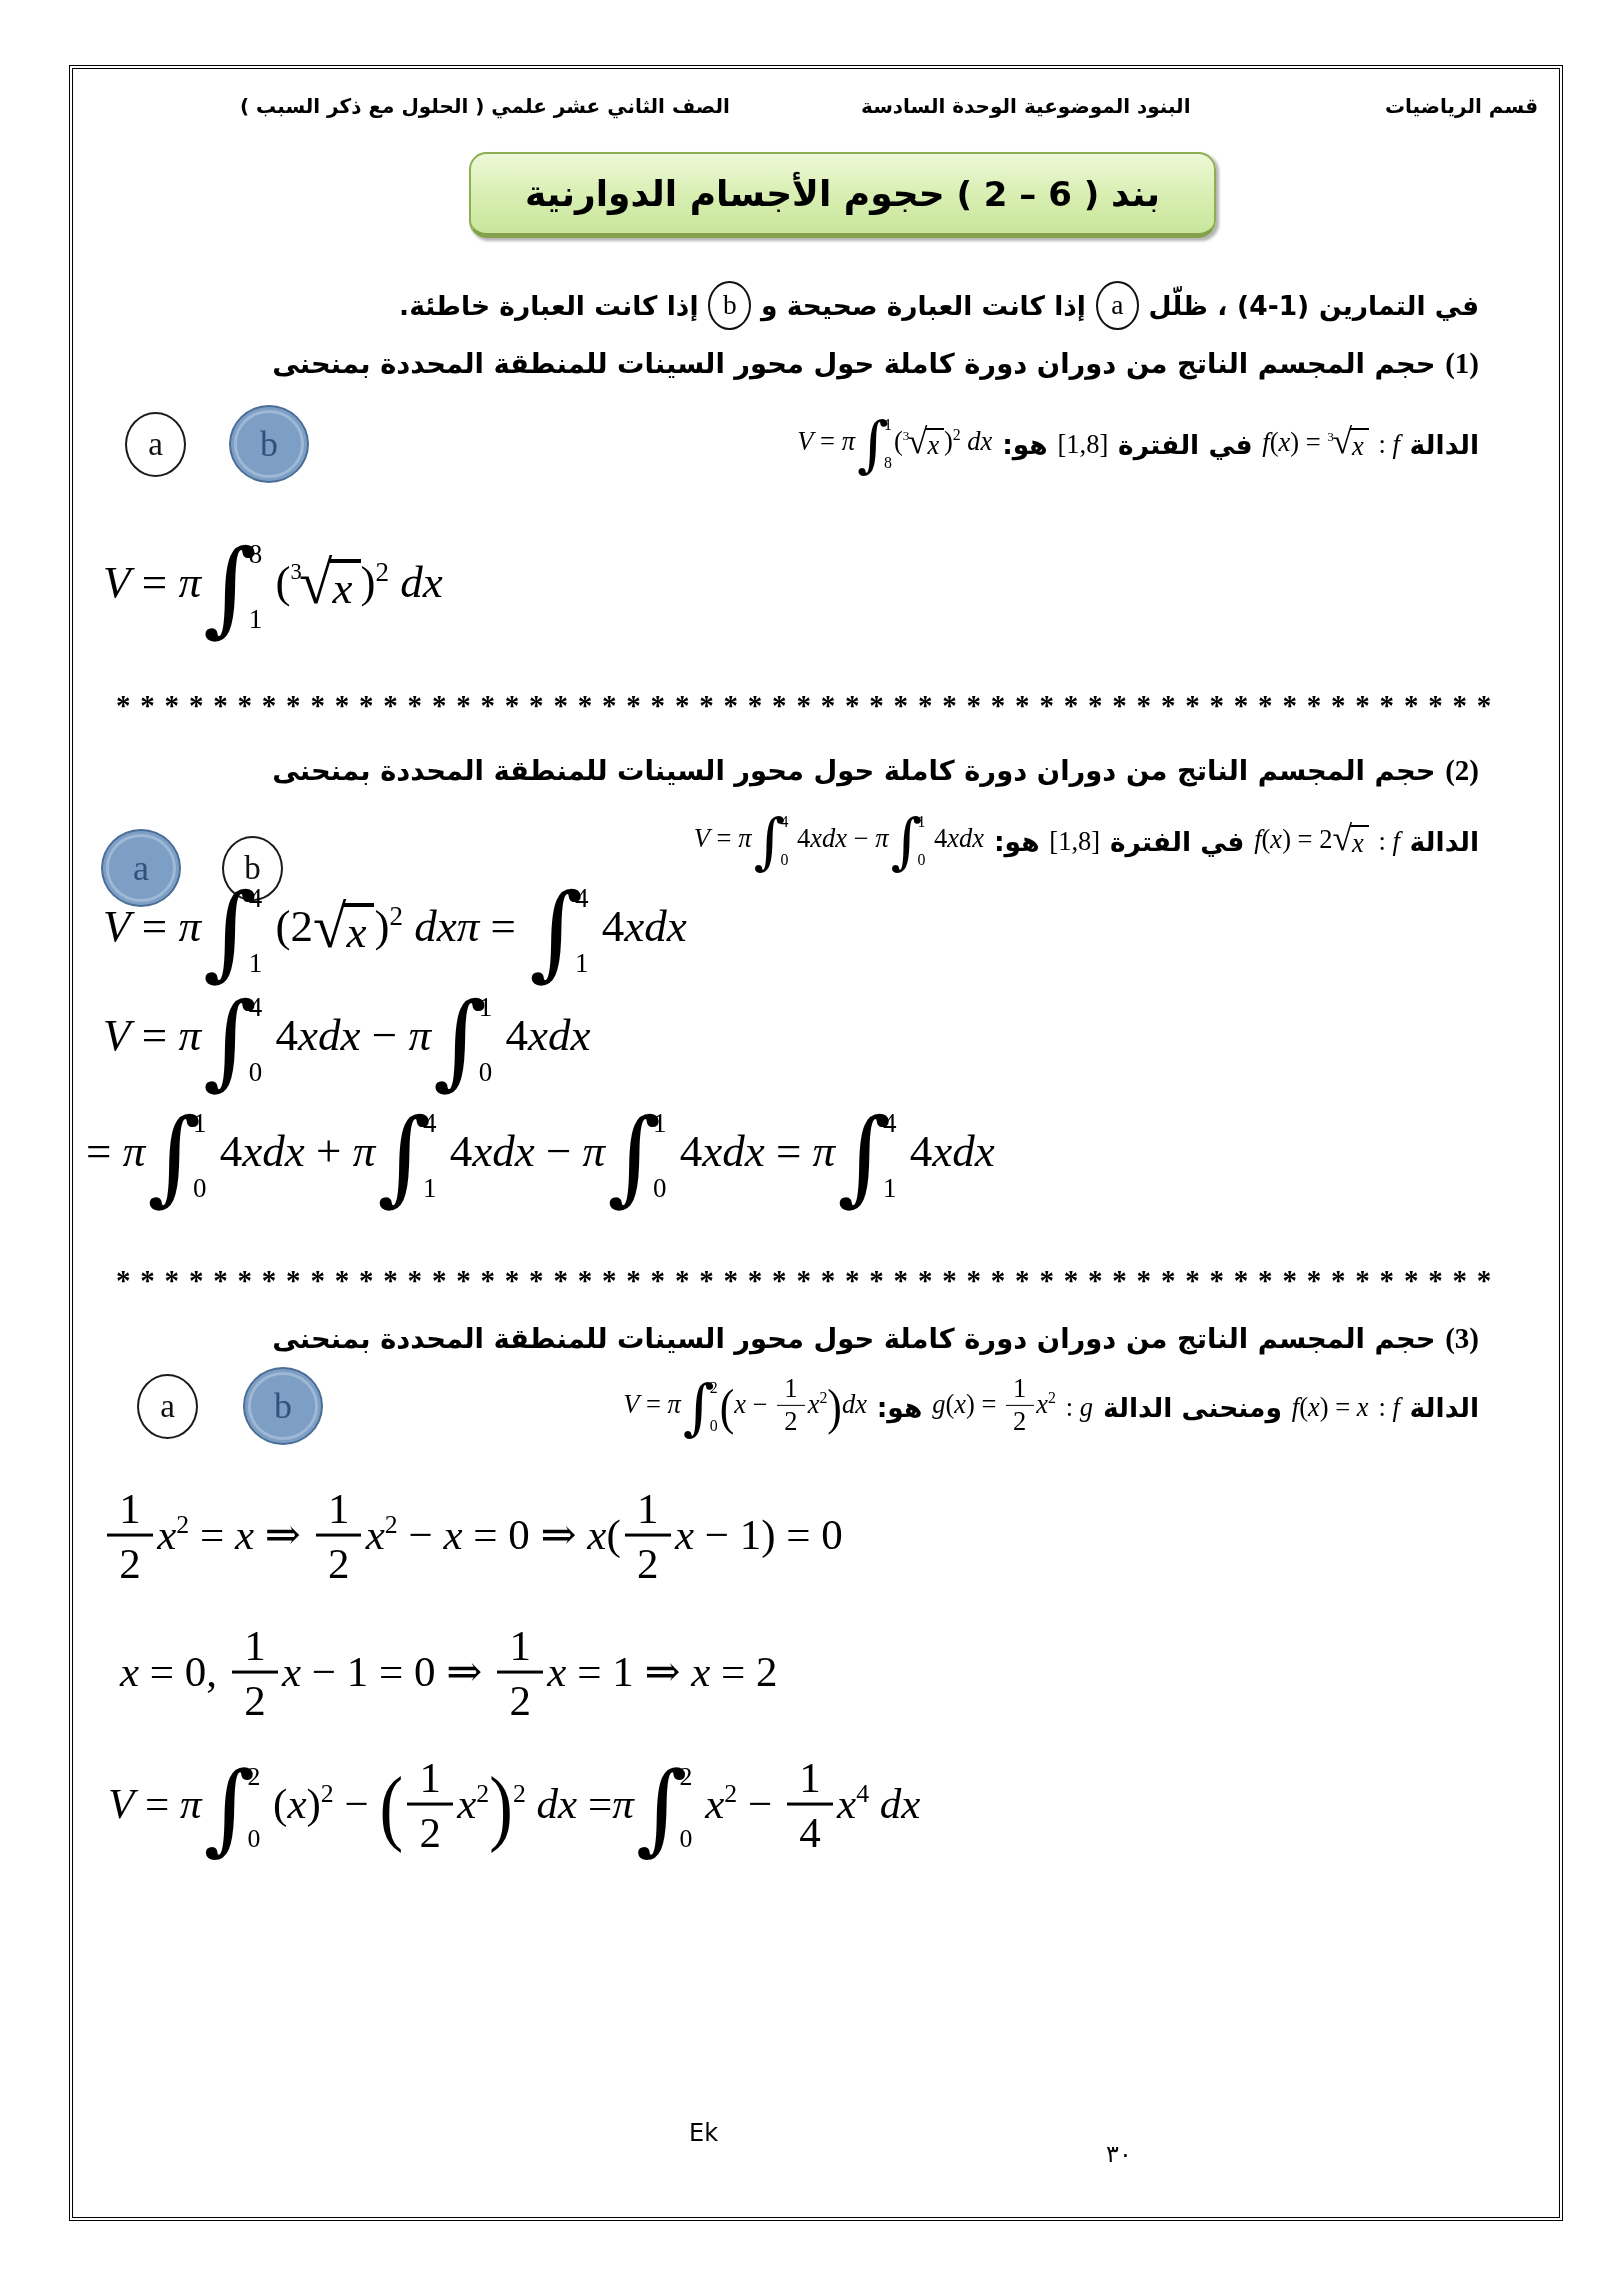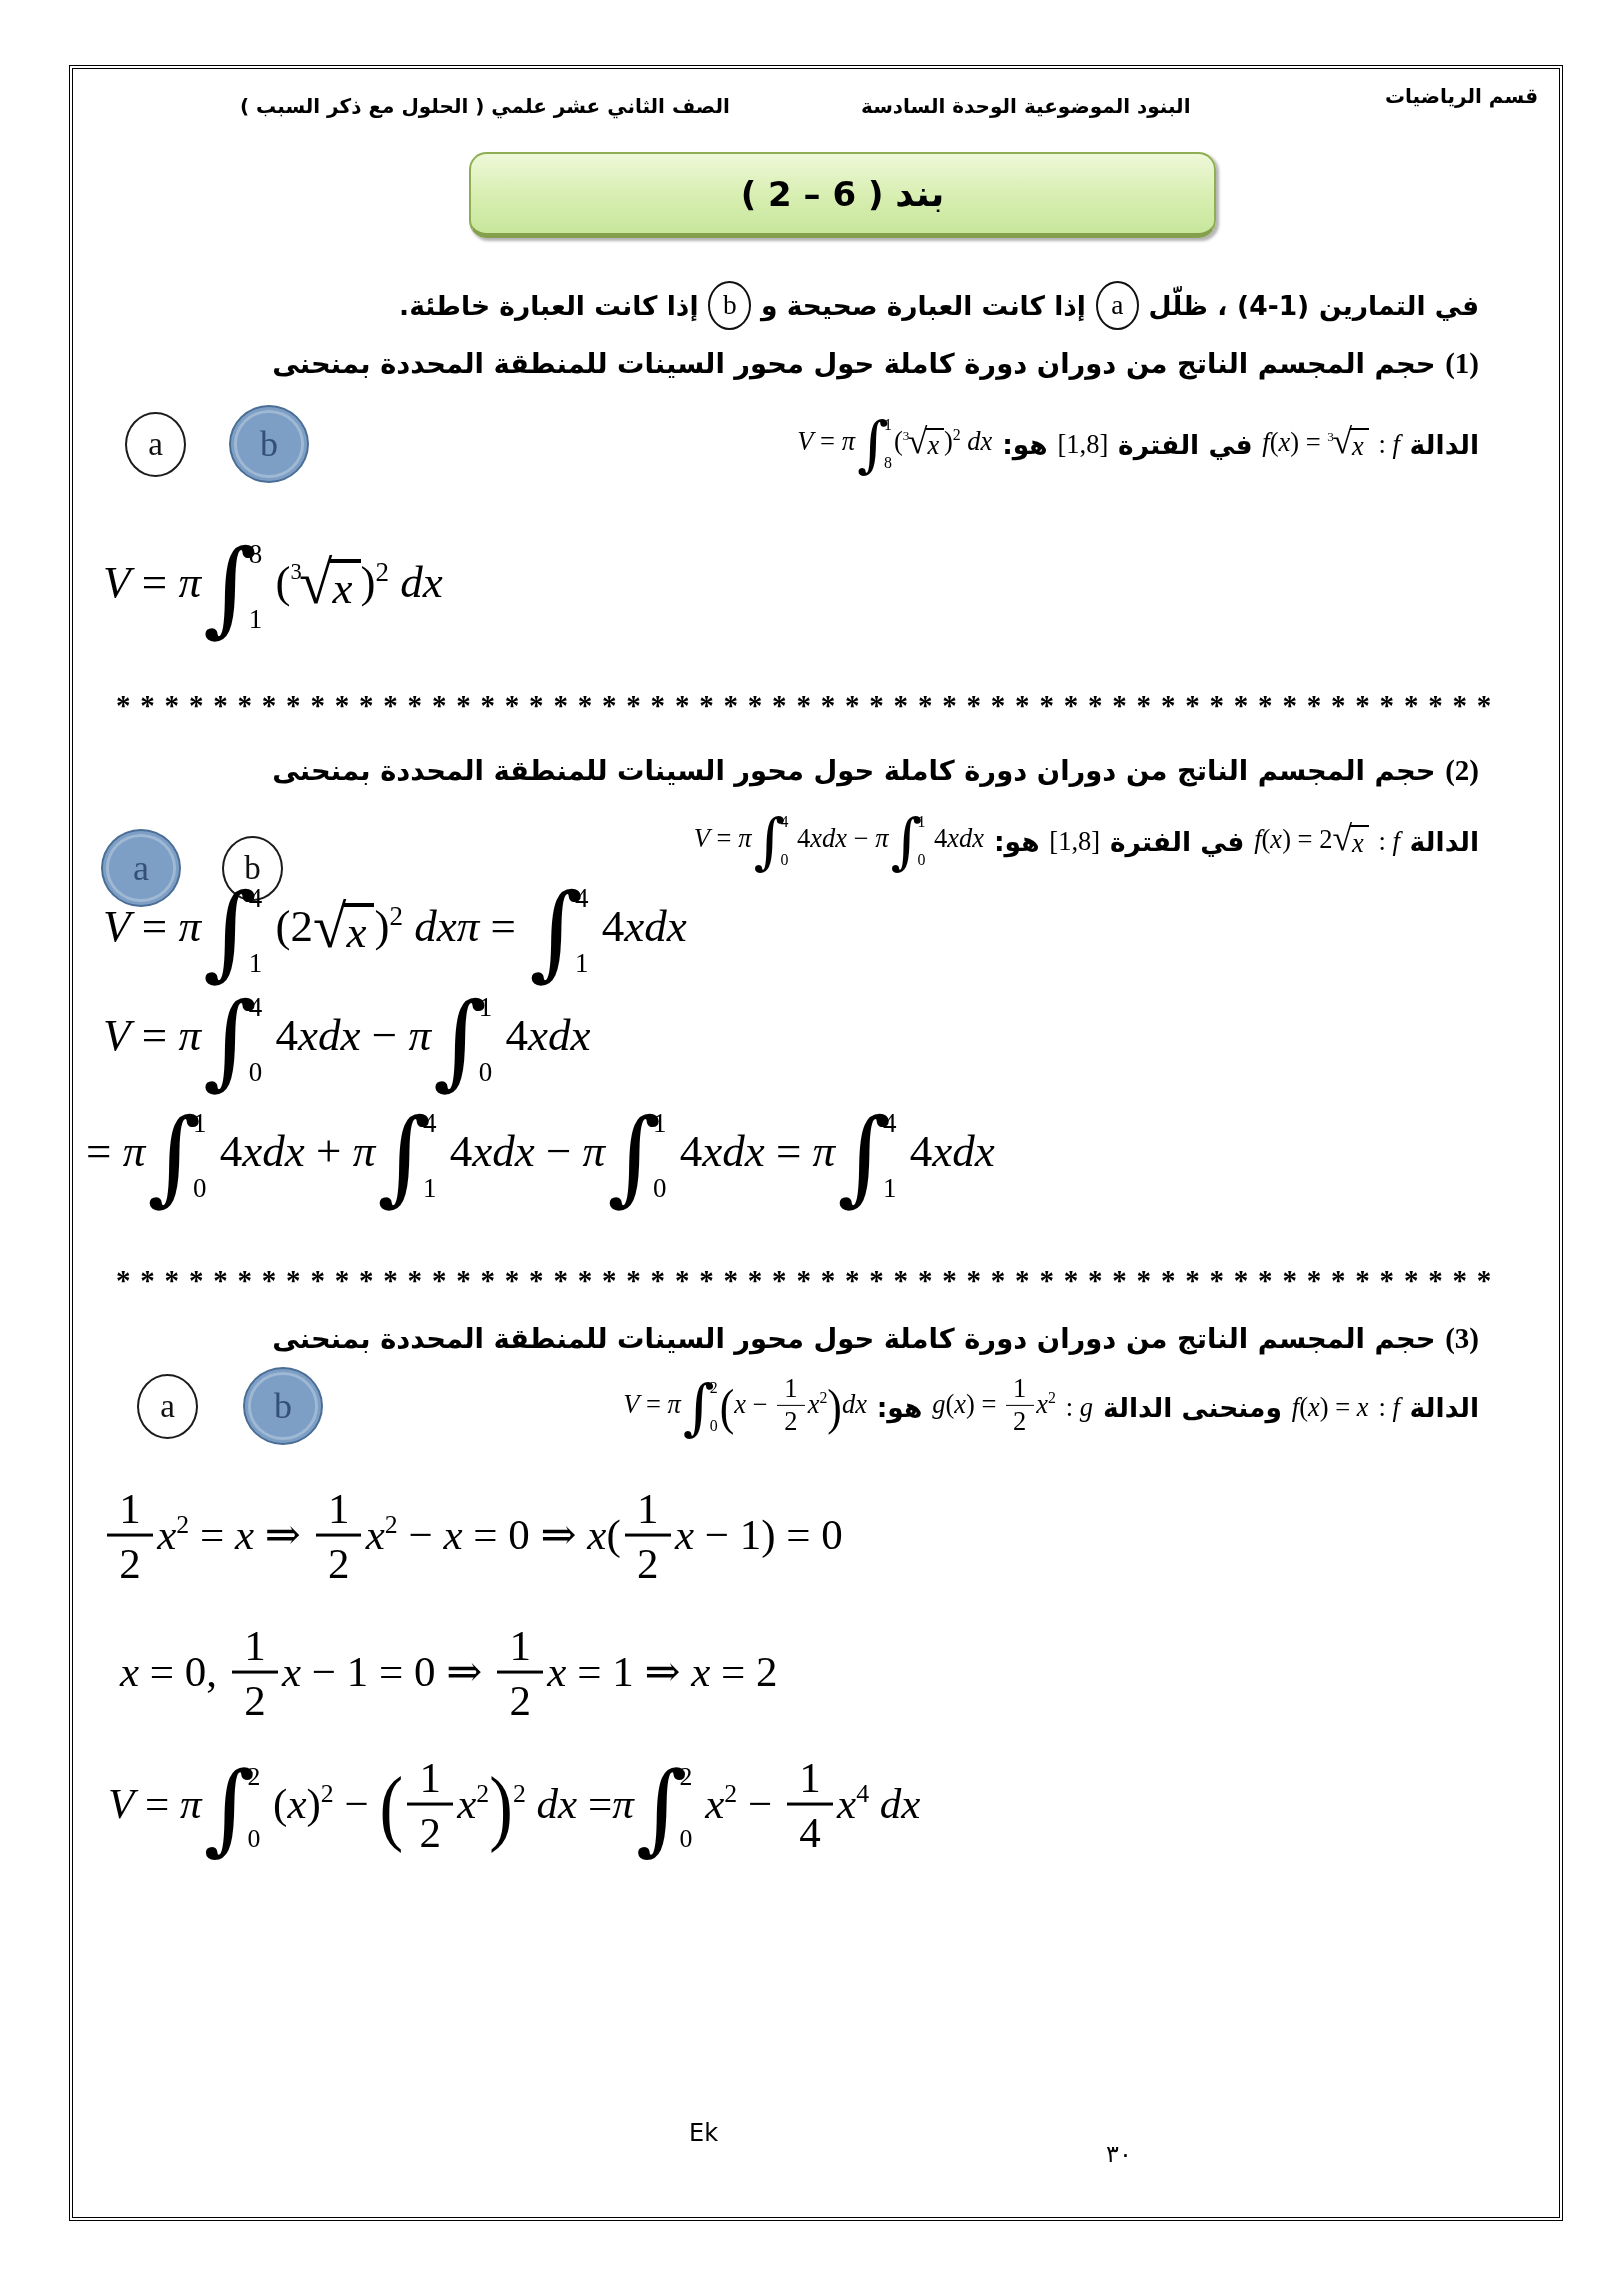--- a/index.html
+++ b/index.html
@@ -85,27 +85,28 @@
     font-weight:bold;font-size:29px;letter-spacing:9.8px;white-space:nowrap;
   }
   .footer-txt{position:absolute;font-size:24px;font-family:"DejaVu Sans",sans-serif;}
 </style>
 </head>
 <body>
 
 <div>
   <div class="frame"></div>
 
-  <span class="hdtxt" style="top:84px;right:83px;margin-left:32px;">قسم الرياضيات</span>
+  <span class="hdtxt" style="top:94px;right:83px;margin-left:32px;">قسم الرياضيات</span>
   <span class="hdtxt" style="top:94px;left:861px;">البنود الموضوعية الوحدة السادسة</span>
   <span class="hdtxt" style="top:94px;left:240px;">الصف الثاني عشر علمي ( الحلول مع ذكر السبب )</span>
 
   <div class="title-box">
       <span class="arseg">بند</span>
       <span class="mseg"><span class="mn">( 2 – 6 )</span></span>
+      <span class="arseg">حجوم الأجسام الدوارنية</span>
     </div>
 
   <div class="stmt-row instr">
       <span class="arseg">في التمارين</span>
       <span class="mseg"><span class="mn">(4-1)</span></span>
       <span class="arseg">، ظلّل</span>
       <span class="iopt">a</span>
       <span class="arseg">إذا كانت العبارة صحيحة و</span>
       <span class="iopt">b</span>
       <span class="arseg">إذا كانت العبارة خاطئة.</span>

